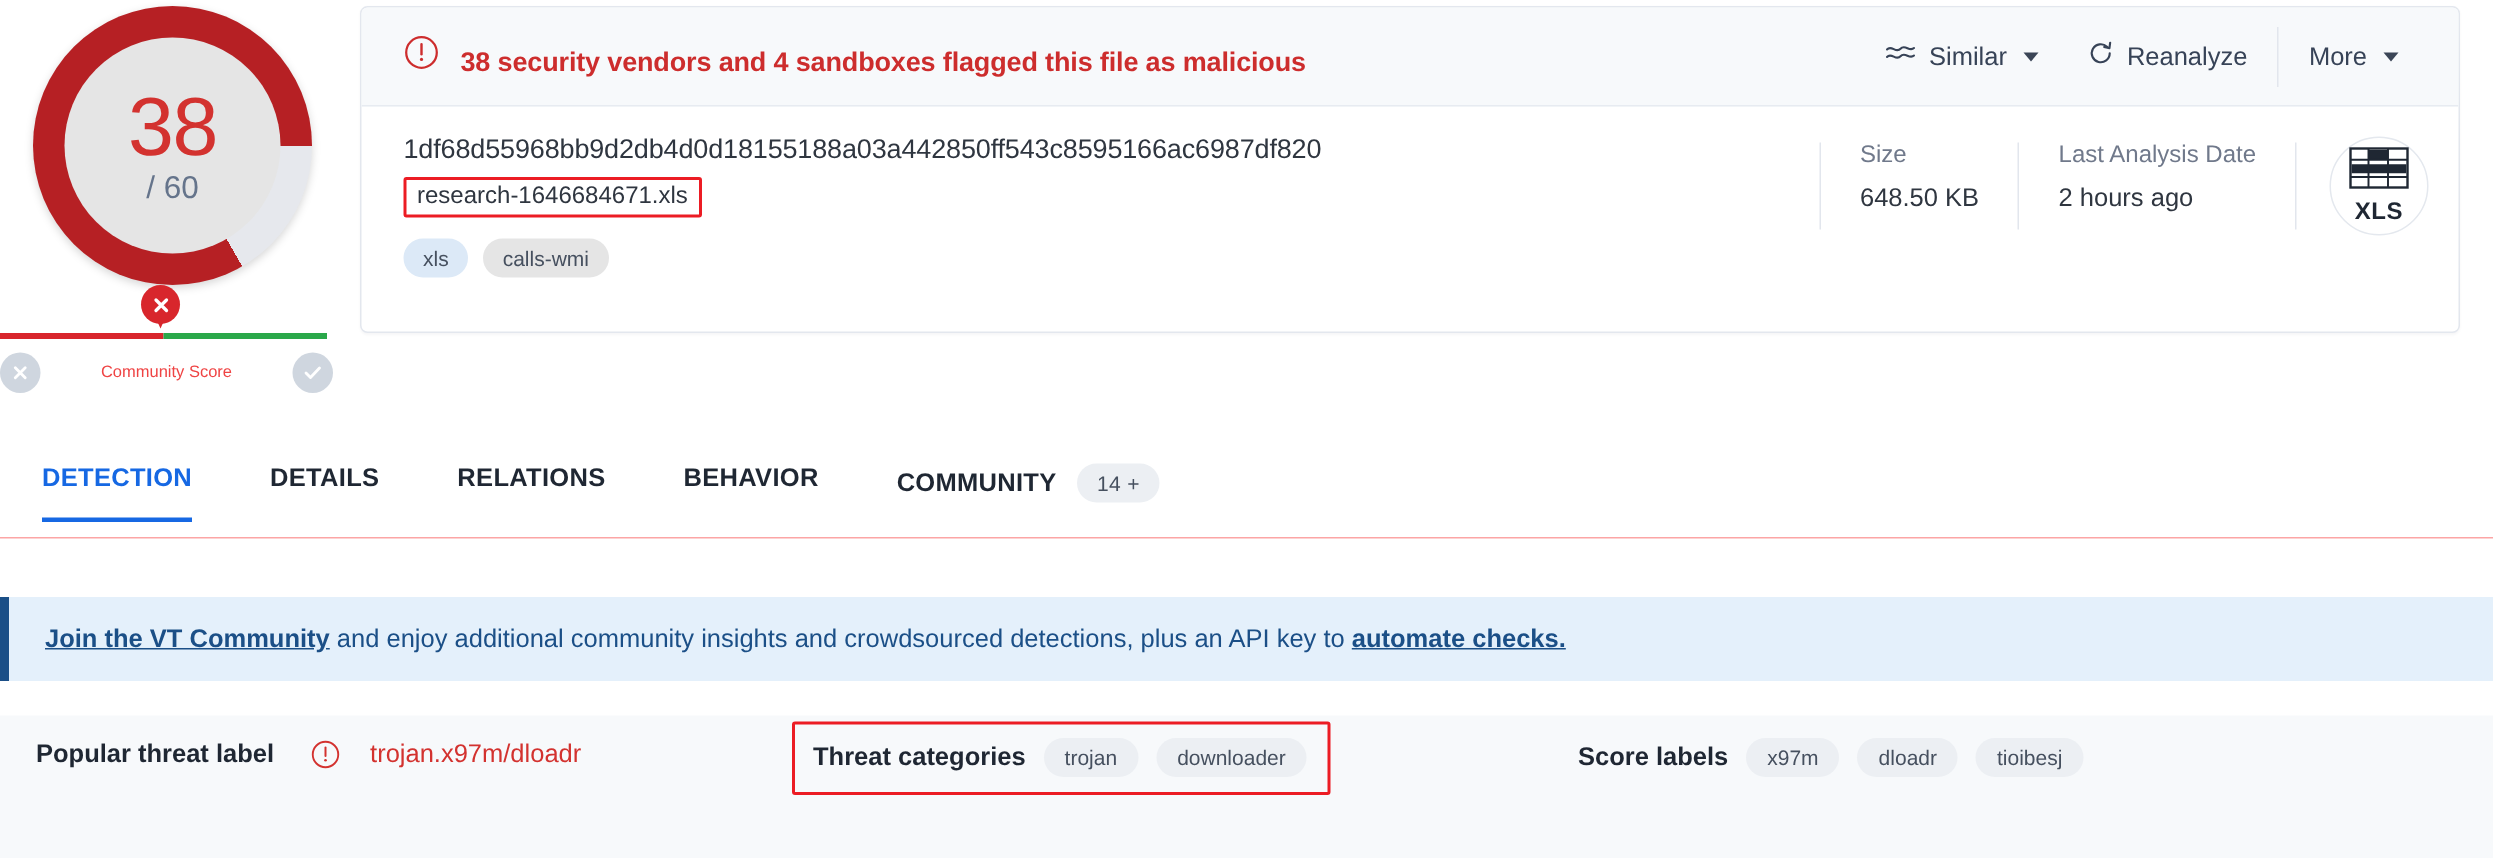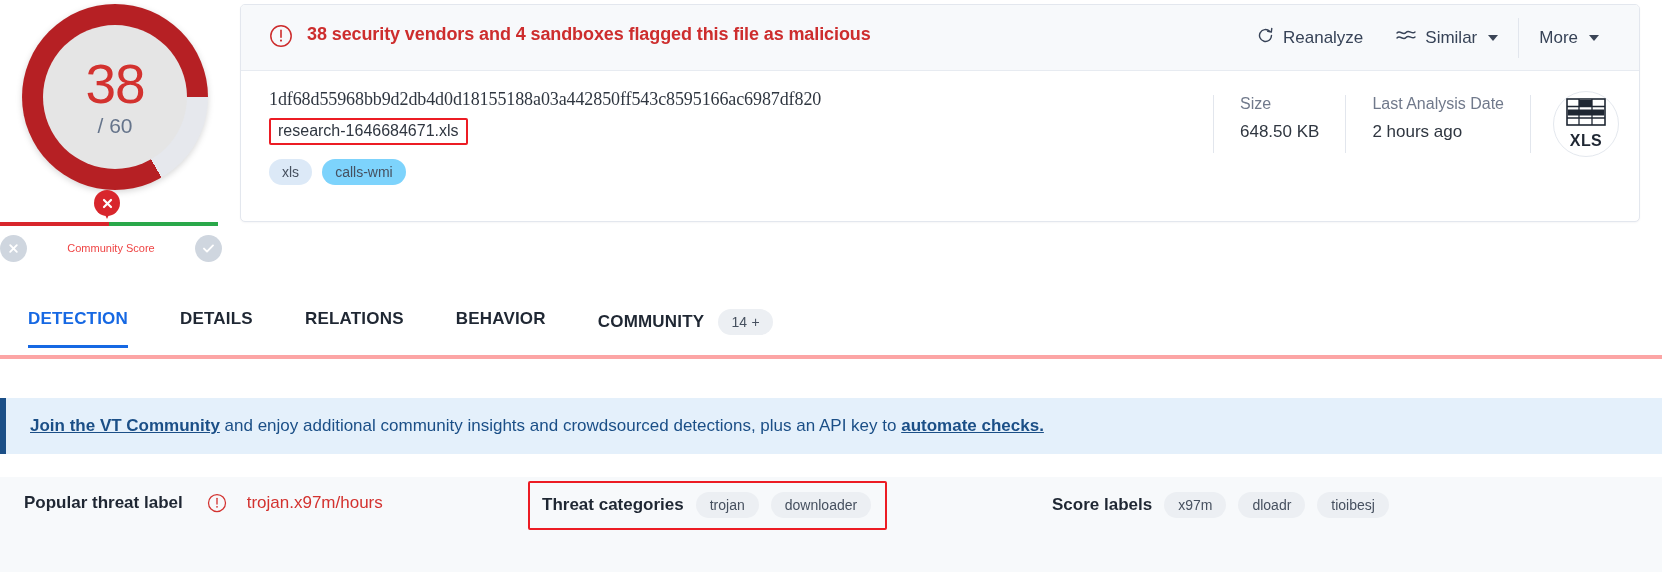--- a/index.html
+++ b/index.html
@@ -97,21 +97,21 @@
     box-shadow: 0 1px 2px rgba(20,30,60,0.04);
     overflow: hidden;
   }
   .card-head {
     height: 66px;
     background: #f7f9fb;
     border-bottom: 1px solid #e7ebf1;
     display: flex; align-items: center;
     padding: 0 24px 0 28px;
   }
-  .alert { display: flex; align-items: flex-start; gap: 14px; flex: 1; }
+  .alert { display: flex; align-items: flex-end; gap: 14px; flex: 1; }
   .alert-text {
     font-size: 18px; font-weight: bold; color: #cd2d2d;
     letter-spacing: -0.1px;
   }
   .head-actions { display: flex; align-items: center; }
   .head-btn {
     display: flex; align-items: center; gap: 8px;
     font-size: 17px; color: #374357;
     padding: 4px 16px; cursor: pointer;
   }
@@ -126,41 +126,40 @@
     margin-left: 3px;
   }
 
   .card-body {
     display: flex; height: 151px; padding: 18px 20px 0 28px;
   }
   .file-info { flex: 1; min-width: 0; }
   .hash {
     font-size: 18px; color: #2f3640; letter-spacing: -0.1px;
     white-space: nowrap;
-    font-family: Liberation Serif, serif;
   }
   .fname-box {
     display: inline-block;
     margin-top: 8px;
     border: 2px solid #ec1c24;
     border-radius: 2px;
     padding: 2px 7px 3px 7px;
   }
   .fname {
     font-size: 16px; color: #2f3640;
   }
   .tags { display: flex; gap: 10px; margin-top: 14px; }
   .tag {
     font-size: 14px; color: #46505f;
     border-radius: 14px;
     padding: 5px 13px;
     cursor: pointer;
   }
   .tag.blue { background: #dce9f7; }
-  .tag.gray { background: #7dd3fc; }
+  .tag.gray { background: #e5e5e5; }
 
   .meta {
     display: flex; align-items: flex-start;
     padding-top: 6px;
   }
   .meta-sep {
     width: 1px; height: 58px; background: #e2e6ed;
   }
   .meta-item { padding: 0 26px; }
   .meta-label { font-size: 16px; color: #70798b; white-space: nowrap; }
@@ -176,21 +175,21 @@
   }
   .ftype-name {
     font-size: 16px; font-weight: bold; color: #1f2733;
     letter-spacing: 0.4px;
   }
 
   
   .tabs {
     position: absolute; left: 0; top: 305px;
     width: 1662px; height: 54px;
-    border-bottom: 4px solid #fca5a5;
+    border-bottom: 1px solid #fca5a5;
     display: flex; align-items: flex-start;
   }
   .tab {
     font-size: 17px; font-weight: bold;
     color: #1f2733; letter-spacing: 0.2px;
     padding: 4px 0 16px 0;
     margin-right: 52px;
     cursor: pointer;
     display: flex; align-items: center; gap: 14px;
     border-bottom: 3px solid transparent;
@@ -306,37 +305,37 @@
             <path d="M12 6.4 L12 13.2" stroke="#cd2d2d" stroke-width="1.6" stroke-linecap="round"></path>
             <circle cx="12" cy="16.6" r="1.05" fill="#cd2d2d"></circle>
           </svg>
         </span>
         <span class="alert-text">38 security vendors and 4 sandboxes flagged this file as malicious</span>
       </div>
 
       <div class="head-actions">
         <div class="head-btn">
           <span>
-            <svg width="19" height="19" viewBox="0 0 20 20">
-              <path d="M16.3 10a6.3 6.3 0 1 1-1.9-4.5" fill="none" stroke="#374357" stroke-width="1.5" stroke-linecap="round"></path>
-              <path d="M16.6 2.6 L16.1 6.4 L12.4 5.6" fill="none" stroke="#374357" stroke-width="1.5" stroke-linecap="round" stroke-linejoin="round"></path>
-            </svg>
-          </span>
-          <span>Reanalyze</span>
-        </div>
-
-        <div class="head-btn">
-          <span>
             <svg width="22" height="16" viewBox="0 0 22 16">
               <path d="M2 6 C5 2.5, 8 9, 11 5.5 C14 2, 17 8, 20 5" fill="none" stroke="#374357" stroke-width="1.4" stroke-linecap="round"></path>
               <path d="M2 11 C5 7.5, 8 14, 11 10.5 C14 7, 17 13, 20 10" fill="none" stroke="#374357" stroke-width="1.4" stroke-linecap="round"></path>
             </svg>
           </span>
           <span>Similar</span>
           <span class="caret"></span>
+        </div>
+
+        <div class="head-btn">
+          <span>
+            <svg width="19" height="19" viewBox="0 0 20 20">
+              <path d="M16.3 10a6.3 6.3 0 1 1-1.9-4.5" fill="none" stroke="#374357" stroke-width="1.5" stroke-linecap="round"></path>
+              <path d="M16.6 2.6 L16.1 6.4 L12.4 5.6" fill="none" stroke="#374357" stroke-width="1.5" stroke-linecap="round" stroke-linejoin="round"></path>
+            </svg>
+          </span>
+          <span>Reanalyze</span>
         </div>
 
         <div class="head-sep"></div>
 
         <div class="head-btn">
           <span>More</span>
           <span class="caret"></span>
         </div>
       </div>
     </div>
@@ -412,21 +411,21 @@
   <div class="threat-row">
     <div class="tr-block pop-block">
       <span class="tr-title">Popular threat label</span>
       <span style="margin-left:12px;display:flex;align-items:center;">
         <svg width="20" height="20" viewBox="0 0 24 24">
           <circle cx="12" cy="12" r="10.2" fill="none" stroke="#d3322f" stroke-width="1.5"></circle>
           <path d="M12 6.4 L12 13.2" stroke="#d3322f" stroke-width="1.6" stroke-linecap="round"></path>
           <circle cx="12" cy="16.6" r="1.05" fill="#d3322f"></circle>
         </svg>
       </span>
-      <span class="tr-value" style="margin-left:8px;">trojan.x97m/hours</span>
+      <span class="tr-value" style="margin-left:8px;">trojan.x97m/dloadr</span>
     </div>
   </div>
 
   <div class="cat-box">
     <span class="tr-title">Threat categories</span>
     <span class="chip">trojan</span>
     <span class="chip">downloader</span>
   </div>
 
   <div class="fam-block">

